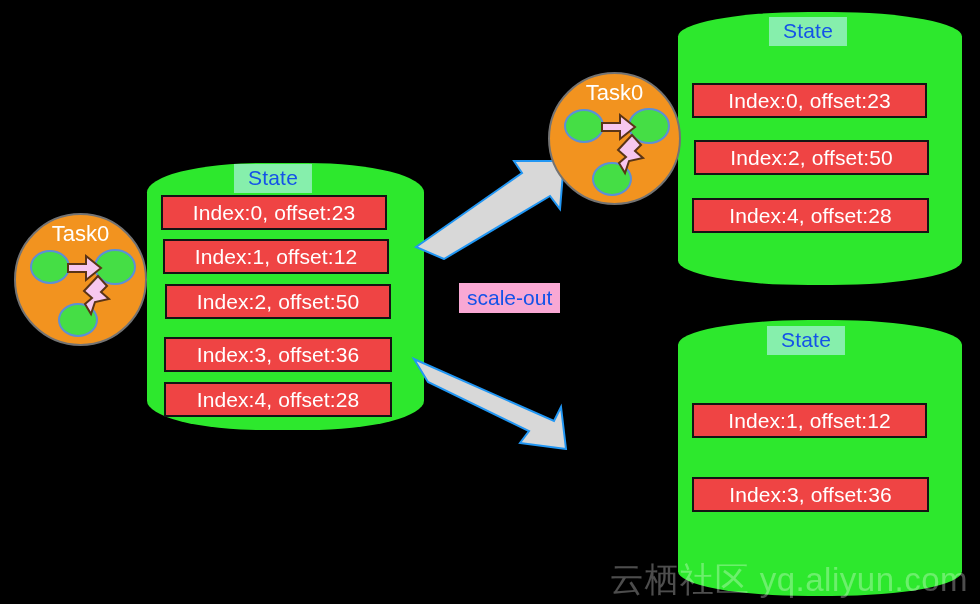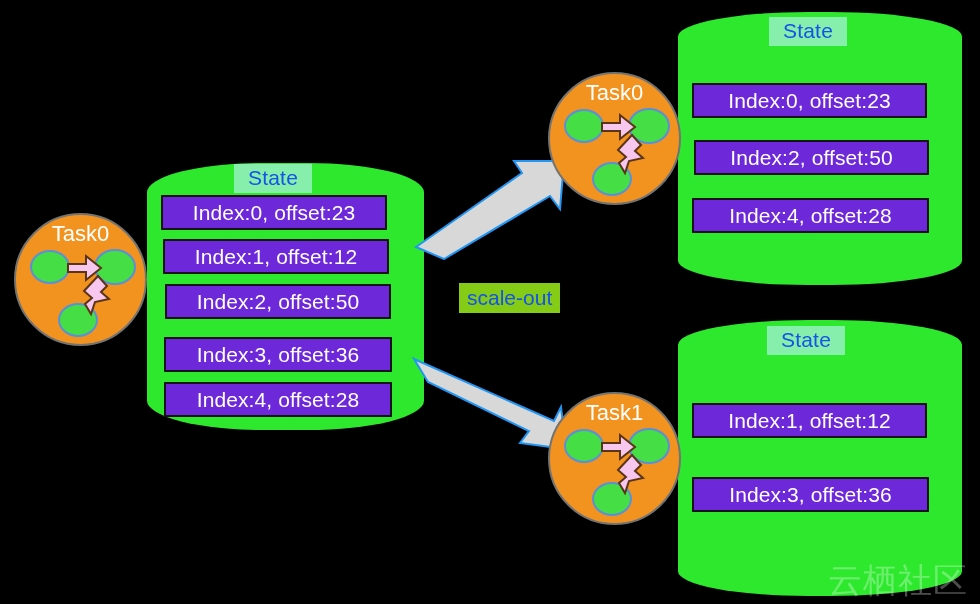--- a/index.html
+++ b/index.html
@@ -33,21 +33,21 @@
     font-size:21px;
     line-height:26px;
     padding:1px 14px 2px 14px;
     letter-spacing:.2px;
     white-space:nowrap;
   }
 
   
   .record{
     position:absolute;
-    background:#6d28d9;
+    background:#ef4444;
     border:2px solid #141414;
     color:#ffffff;
     font-size:21px;
     line-height:31px;
     height:31px;
     text-align:center;
     white-space:nowrap;
     letter-spacing:.1px;
   }
 
@@ -78,21 +78,21 @@
   }
   .mini-arrow{ position:absolute; }
 
   
   .big-arrow{ position:absolute; }
 
   
   .scale-label{
     position:absolute;
     color:#1452E8;
-    background:#84cc16;
+    background:#f9a8d4;
     font-size:21px;
     line-height:27px;
     padding:1px 8px 2px 8px;
     white-space:nowrap;
   }
 
   
   .watermark{
     position:absolute;
     bottom:4px;
@@ -175,30 +175,19 @@
     </svg>
   </div>
 
   <div class="state-barrel" style="left:678px; top:320px; width:284px; height:276px;">
   </div>
   <div class="state-title" style="left:806px; top:326px; transform:translateX(-50%);">State</div>
 
   <div class="record" style="left:692px; top:403px; width:231px;">Index:1, offset:12</div>
   <div class="record" style="left:692px; top:477px; width:233px;">Index:3, offset:36</div>
 
-  <div class="task" style="left:548px; top:392px; width:133px; height:133px;">
-    <div class="task-label">Task1</div>
-    <div class="node" style="left:14px; top:35px; width:40px; height:34px;"></div>
-    <div class="node" style="left:78px; top:34px; width:42px; height:36px;"></div>
-    <div class="node" style="left:42px; top:88px; width:40px; height:34px;"></div>
-    <svg class="mini-arrow" style="left:50px; top:38px;" width="38" height="30" viewBox="0 0 38 30">
-      <path d="M2 11 L20 11 L20 3 L35 15 L20 27 L20 19 L2 19 Z" fill="#F7C7EF" stroke="#5A3416" stroke-width="2"></path>
-    </svg>
-    <svg class="mini-arrow" style="left:54px; top:58px;" width="42" height="44" viewBox="0 0 42 44">
-      <path d="M28 3 L37 13 L31 19 L39 26 L25 29 L21 41 L15 31 L22 25 L14 18 Z" fill="#F7C7EF" stroke="#5A3416" stroke-width="2"></path>
-    </svg>
-  </div>
 
   <div class="watermark">
     <span class="wm-cn">云栖社区</span>
+    <span class="wm-en">yq.aliyun.com</span>
   </div>
 
 </div>
 
 </body></html>

